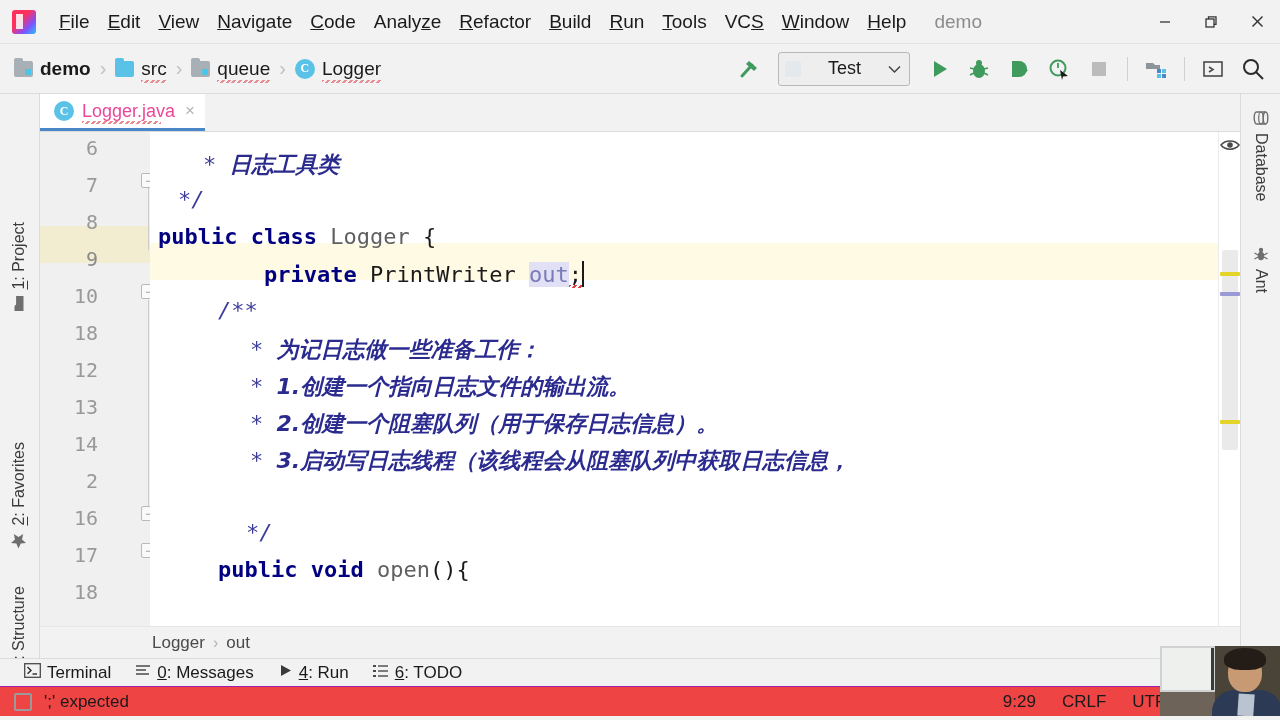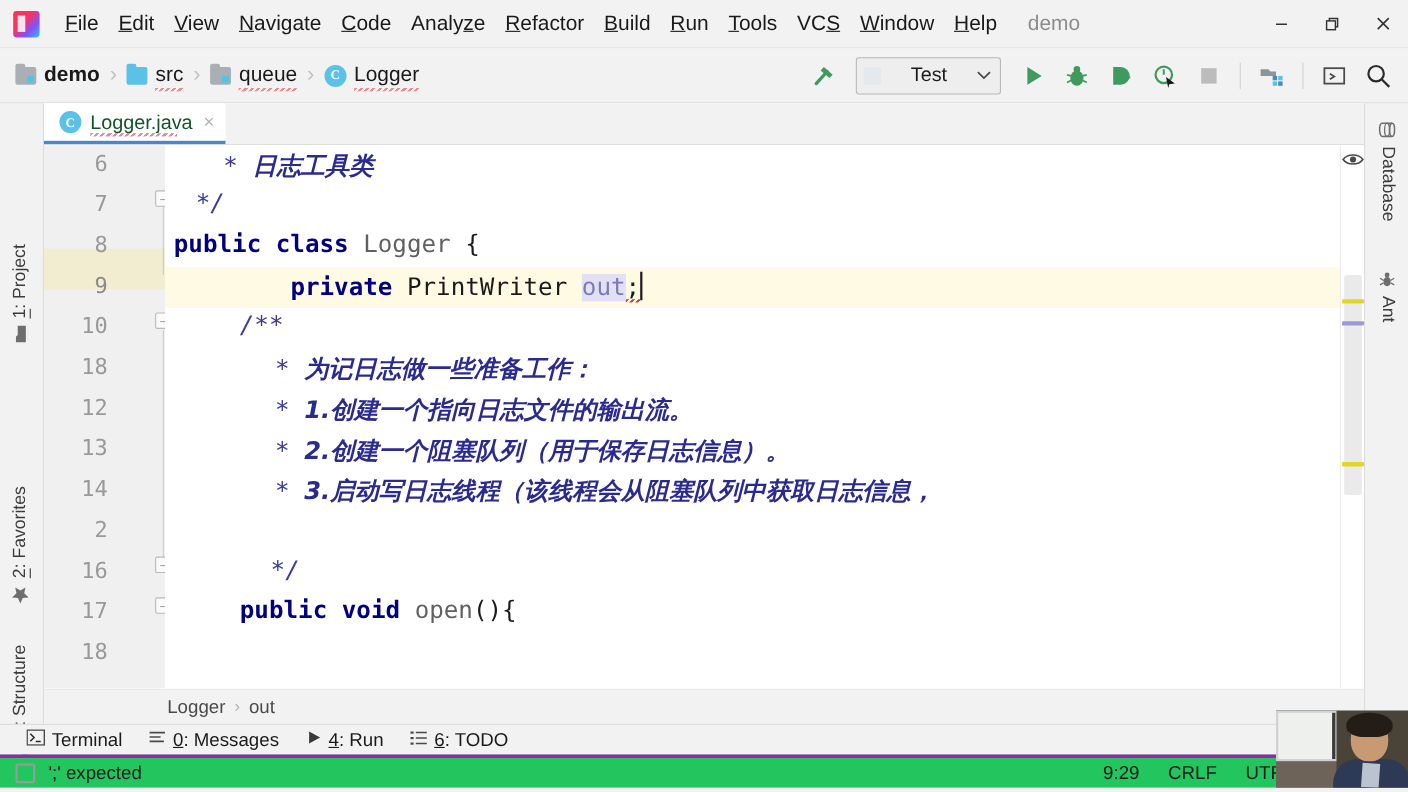--- a/index.html
+++ b/index.html
@@ -113,21 +113,21 @@
   }
   .tabbar {
     height: 38px; background: #f2f2f2; display: flex; align-items: stretch;
     border-bottom: 1px solid #dcdcdc;
   }
   .etab {
     display:flex; align-items:center; gap:8px; padding: 0 10px 0 14px;
     background: #ffffff; border-bottom: 3px solid #4a86c8;
     position: relative;
   }
-  .etab-label { font-size:18px; color:#14532d; position:relative; }
+  .etab-label { font-size:18px; color:#ec4899; position:relative; }
   .etab-label::after{
     content:""; position:absolute; left:0; right:14px; bottom:-2px; height:3px;
     background: repeating-linear-gradient(135deg,#e06c75 0 2px,transparent 2px 4px);
     opacity:.8;
   }
   .etab-close { font-size:17px; color:#b4b4b4; margin-left:2px; }
 
   .code-area { flex:1; display:flex; position:relative; overflow:hidden; background:#fff;}
   .gutter {
     width: 110px; background: #f0f0f0; flex: none; position: relative;
@@ -144,21 +144,21 @@
     display:flex; align-items:center; justify-content:center;
     color:#9a9a9a; font-size:12px; line-height:1;
   }
   .fold-v { position:absolute; left:108px; width:1px; background:#cccccc; }
 
   .code {
     flex:1; position:relative; font-family:"DejaVu Sans Mono", monospace;
     font-size: 22px; background:#ffffff; overflow:hidden;
   }
   .cline { position:absolute; left:0; right:0; height:37px; white-space:pre; }
-  .cline .txt { position:absolute; left:10px; top:4px; }
+  .cline .txt { position:absolute; left:10px; top:18px; }
   .hl-line { position:absolute; left:0; right:0; height:37px; background:#fffae3; }
   .kw { color:#000080; font-weight:bold; }
   .cmt { color:#3c3c9b; font-style:italic; }
   .cmt-cn { color:#2b2b8f; font-style:italic; font-family:"DejaVu Sans", sans-serif; font-weight:600;}
   .ident { color:#606060; }
   .plain { color:#1a1a1a; }
   .fld-hl { background:#e1e0f5; color:#7a7ab8; }
   .caret { display:inline-block; width:2px; height:26px; background:#1a1a1a;
            vertical-align:-5px; }
   .err-underline { position:relative; }
@@ -200,22 +200,22 @@
   .tw-right { margin-left:auto; display:flex; align-items:center; padding-right:66px;}
   .badge-green {
     width:19px;height:19px;border-radius:50%;background:#59a869;color:#fff;
     font-size:12px;display:flex;align-items:center;justify-content:center;
     font-weight:bold; margin-right:6px;
   }
 
   
   .statusbar {
     position:absolute; left:0; right:0; bottom:0; height:30px;
-    background:#22c55e; display:flex; align-items:center;
-    border-top:3px solid #a21caf;
+    background:#ef4444; display:flex; align-items:center;
+    border-top:1px solid #a21caf;
   }
   .sb-msg { font-size:17px; color:#1a1a1a; margin-left:12px; }
   .sb-ic { width:18px;height:18px;border:2px solid #9a9a9a;border-radius:2px;
            margin-left:14px; margin-right:0px; flex:none;}
   .sb-right { margin-left:auto; display:flex; align-items:center; gap:26px;
               padding-right: 14px; font-size:17px; color:#1a1a1a; }
 
   
   .webcam {
     position:absolute; right:0; bottom:0; width:120px; height:70px;

